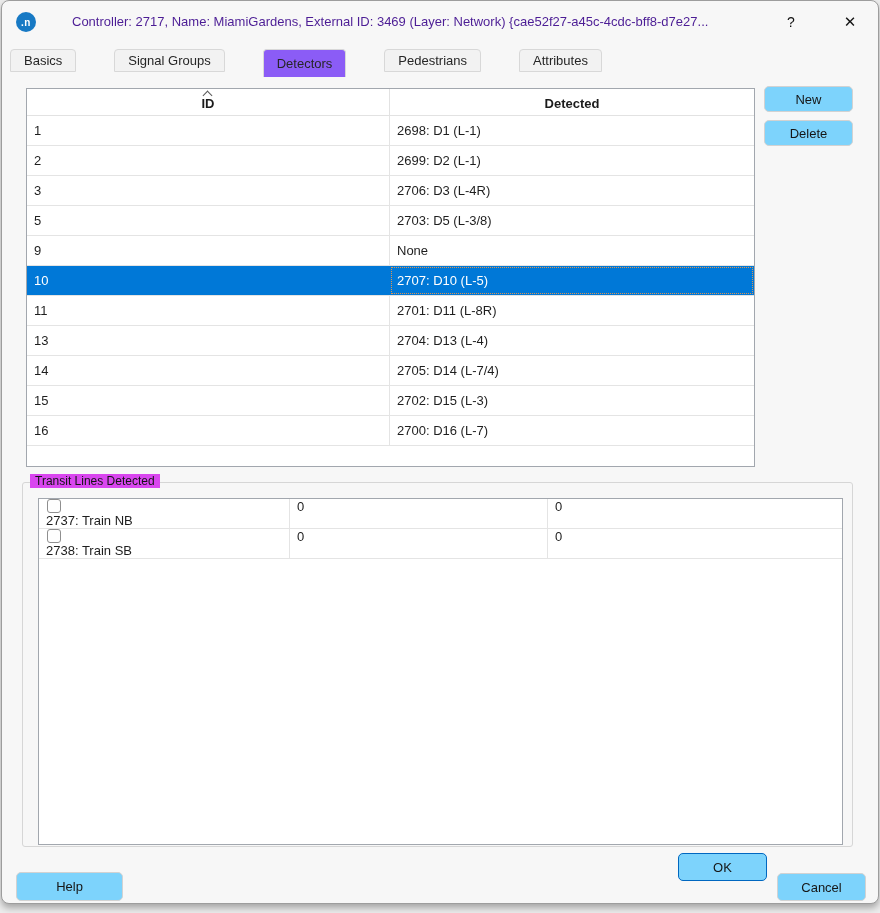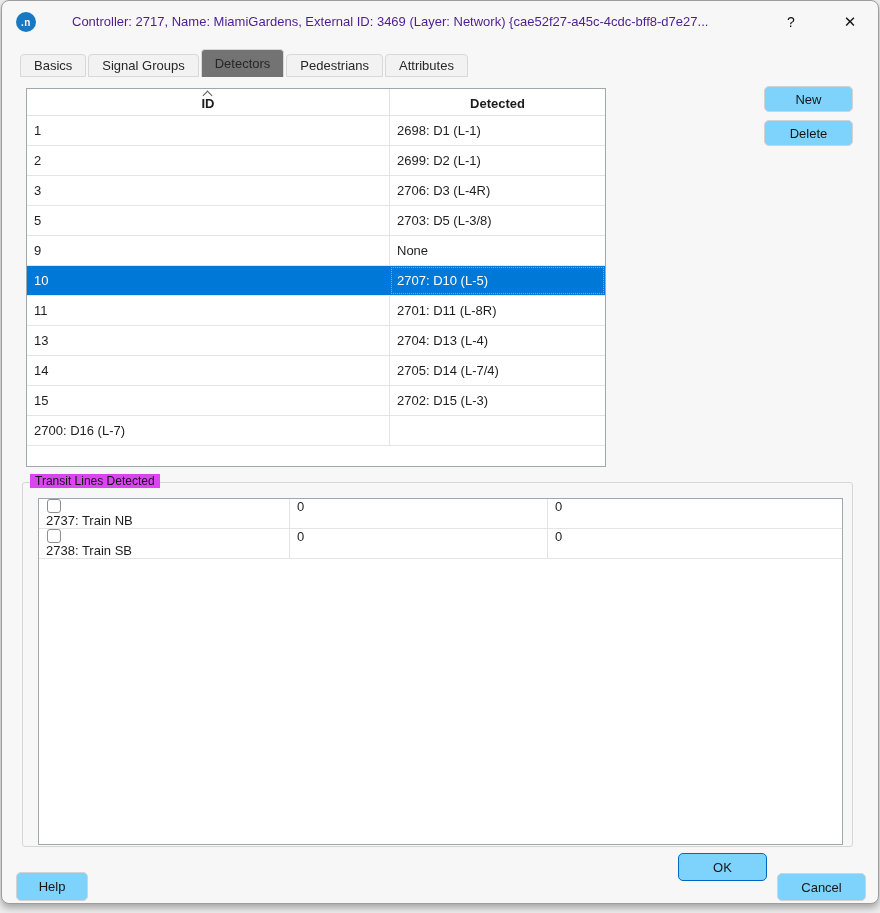--- a/index.html
+++ b/index.html
@@ -35,41 +35,41 @@
   }
   .tb-btn {
     position: absolute; top: 0; height: 42px; width: 26px;
     text-align: center; line-height: 42px; font-size: 14px; color: #111;
     cursor: default;
   }
   .tb-help { left: 776px; }
   .tb-close { left: 835px; font-size: 15px; }
   
   .tabbar {
-    position: absolute; left: 18px; top: 48px; height: 28px;
-    display: flex; align-items: flex-end;
+    position: absolute; left: 8px; top: 48px; height: 28px;
+    display: flex;  gap: 36px;
   }
   .tab {
     height: 23px; line-height: 21px;
     padding: 0 13px; margin-right: 2px;
     font-size: 13px; color: #262626;
     background: #f2f2f2;
     border: 1px solid #d8d8d8;
     border-radius: 4px 4px 0 0;
   }
   .tab.active {
     height: 28px; line-height: 27px;
-    background: #737373;
+    background: #8b5cf6;
     border-bottom: none;
     position: relative; z-index: 2; padding-left: 13px;
   }
   
   .det-table {
     position: absolute; left: 24px; top: 87px;
-    width: 580px; height: 379px;
+    width: 729px; height: 379px;
     background: #fff; border: 1px solid #a2a7ae;
   }
   .det-header { display: grid; grid-template-columns: 363px 1fr; height: 27px; }
   .hcell {
     position: relative; display: flex; align-items: flex-end; justify-content: center;
     font-size: 13px; font-weight: bold; padding-bottom: 4px;
     border-bottom: 1px solid #e2e2e2;
   }
   .det-header .hcell:first-child { border-right: 1px solid #e2e2e2; }
   .sort-caret {
@@ -126,21 +126,21 @@
     border-bottom: 1px solid #e4e4e4;
   }
   .tcell { display: flex; align-items: flex-start; padding-left: 7px; flex-direction: column; }
   .trow .tcell:not(:last-child) { border-right: 1px solid #e4e4e4; }
   .checkbox {
     width: 14px; height: 14px; flex: 0 0 14px;
     border: 1px solid #8f8f8f; border-radius: 3px;
     background: #fefefe; margin: 0 8px 0 1px;
   }
   
-  .help-btn   { position: absolute; left: 14px;  top: 871px; width: 72px; height: 29px; }
+  .help-btn   { position: absolute; left: 14px;  top: 871px; width: 107px; height: 29px; }
   .ok-btn     { position: absolute; left: 676px; top: 852px; width: 89px; height: 28px;
                 border: 1.5px solid var(--ok_border, #0067c0); }
   .cancel-btn { position: absolute; left: 775px; top: 872px; width: 89px; height: 28px; }
 </style>
 </head>
 <body>
 
 <div class="window">
 
   <div class="titlebar">
@@ -203,20 +203,21 @@
         </div>
         <div class="drow">
           <div class="dcell id-cell">14</div>
           <div class="dcell det-cell">2705: D14 (L-7/4)</div>
         </div>
         <div class="drow">
           <div class="dcell id-cell">15</div>
           <div class="dcell det-cell">2702: D15 (L-3)</div>
         </div>
         <div class="drow">
+          <div class="dcell id-cell">16</div>
           <div class="dcell det-cell">2700: D16 (L-7)</div>
         </div>
       </div>
   </div>
 
   <button class="btn new-btn">New</button>
   <button class="btn del-btn">Delete</button>
 
   <div class="groupbox">
     <div class="groupbox-label">Transit Lines Detected</div>

